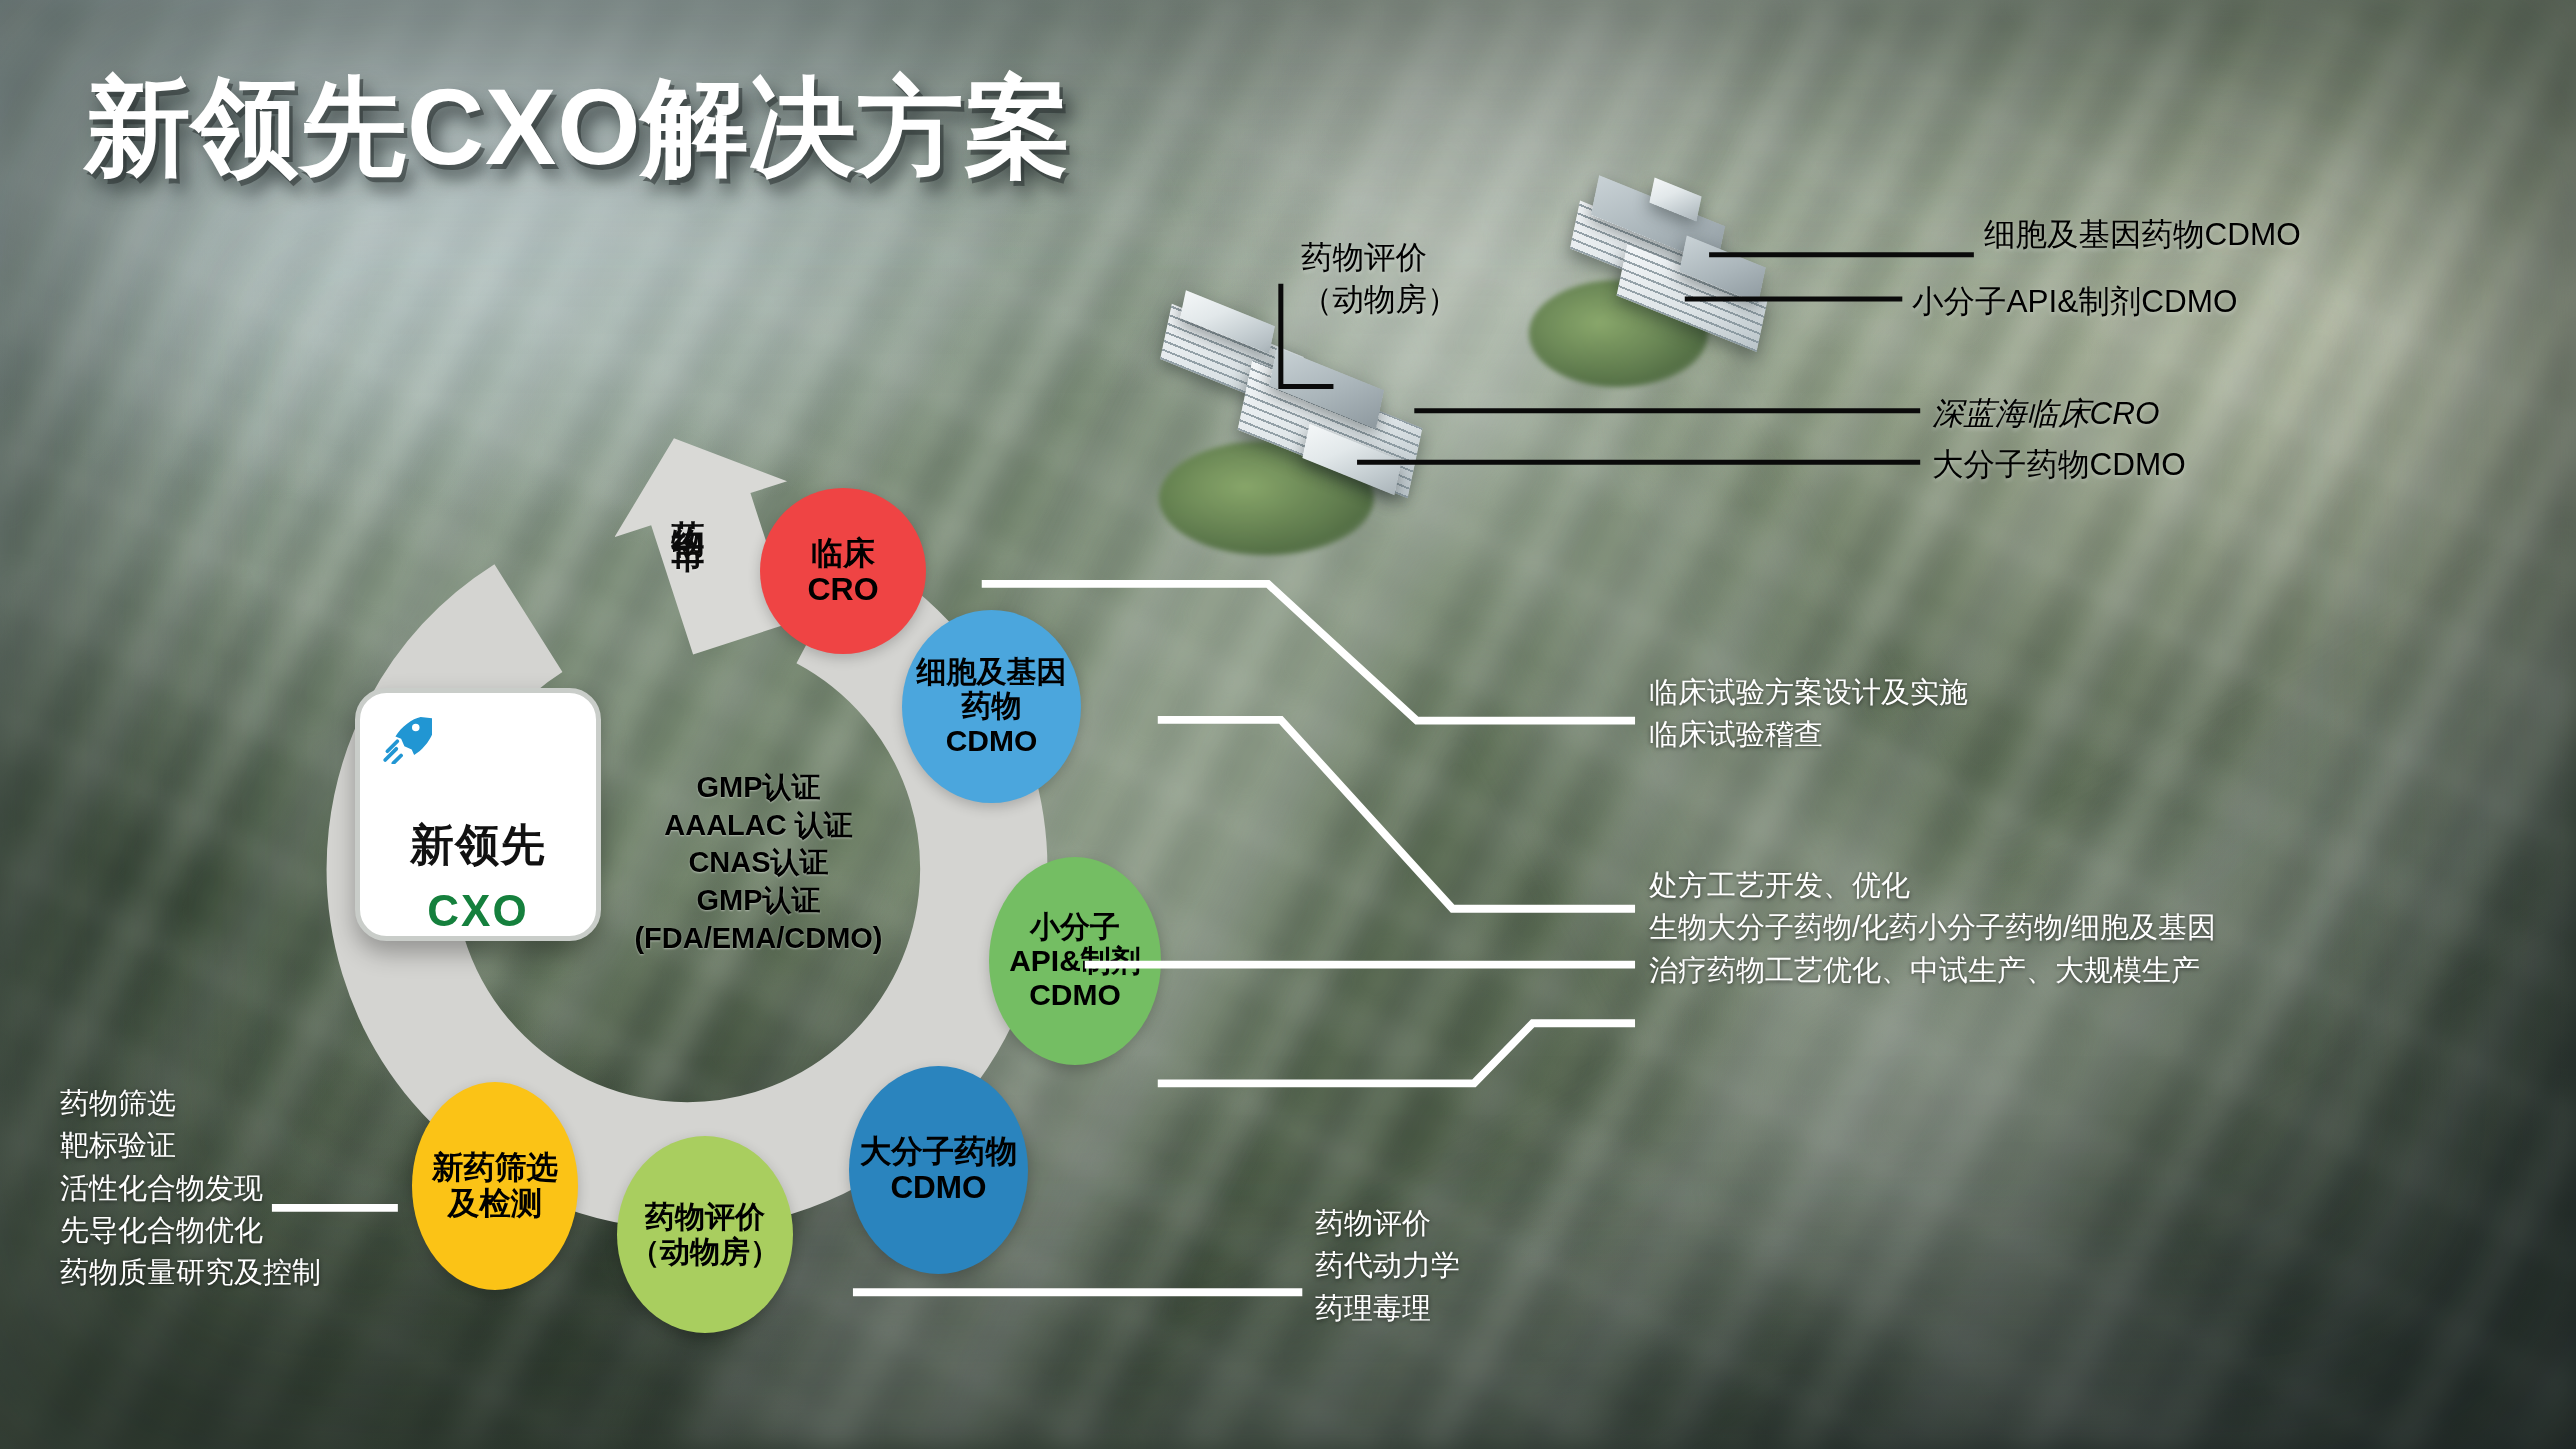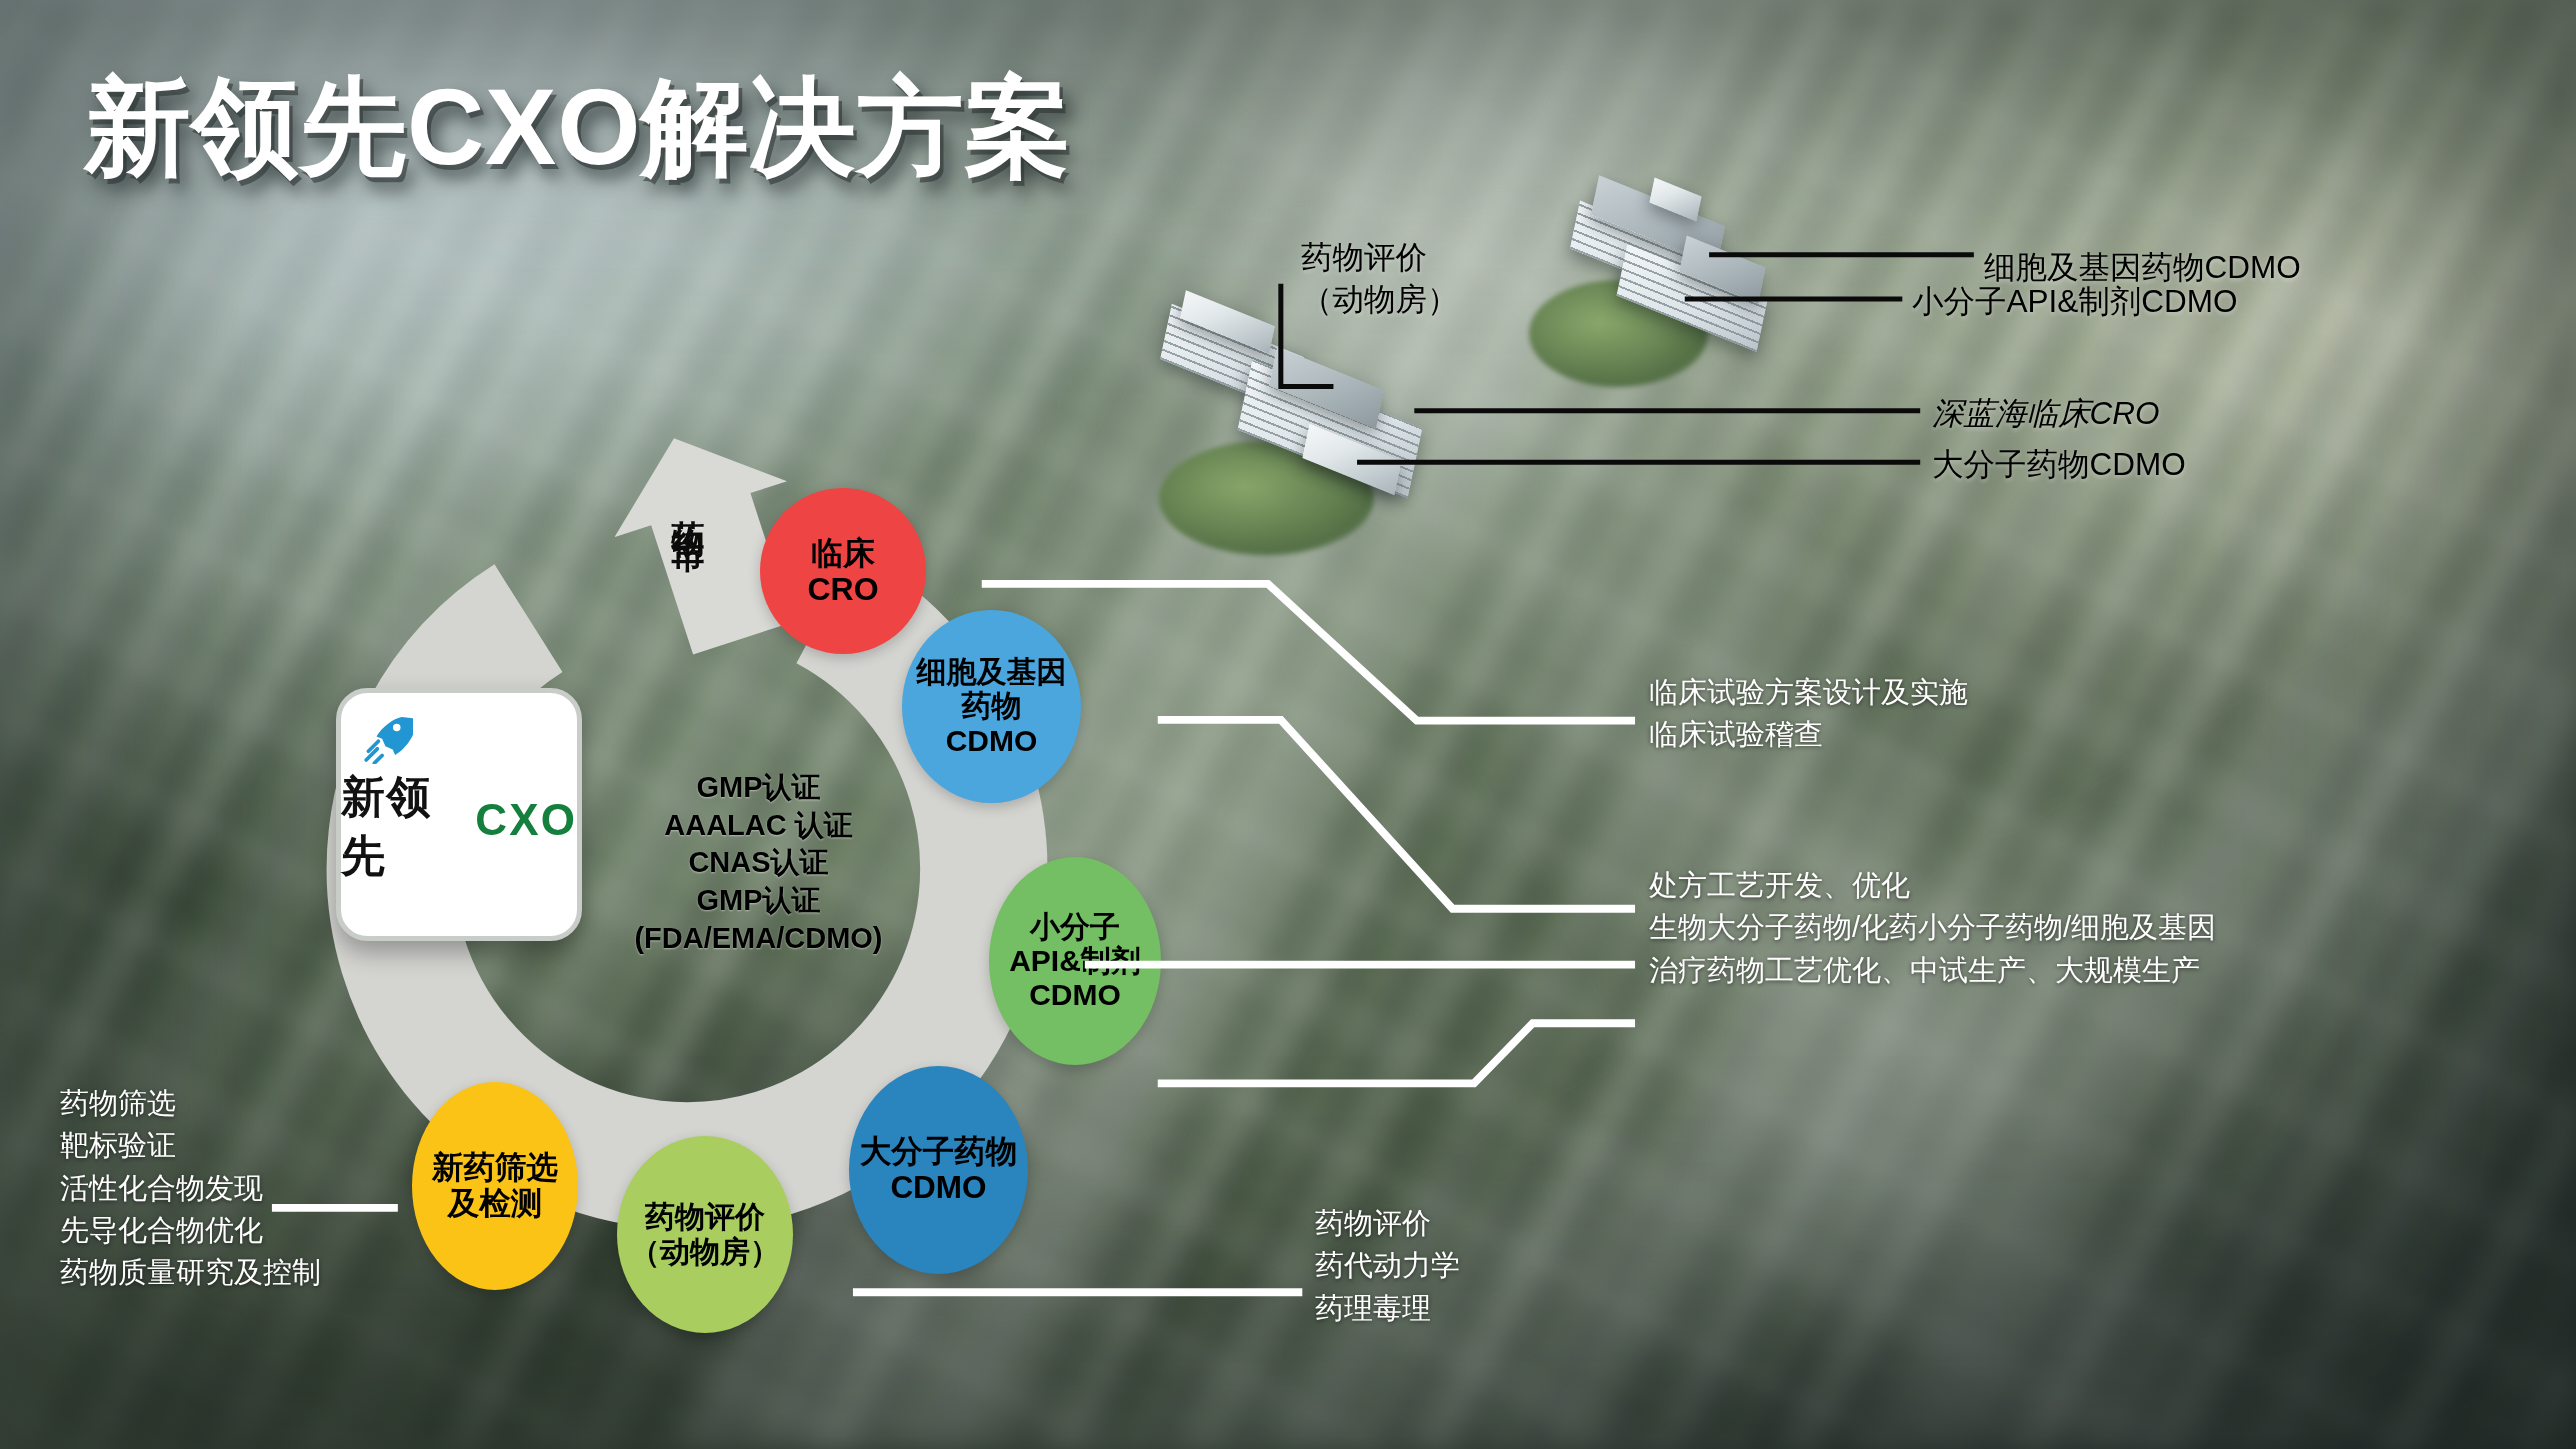--- a/index.html
+++ b/index.html
@@ -73,24 +73,24 @@
     background:radial-gradient(ellipse at 40% 40%, #87a766 0%, #4e6b3e 70%, rgba(78,107,62,0) 100%);
     filter:blur(2.9px);opacity:.9;border-radius:50%;
   }
 
   
   #ring-wrap{position:absolute;left:308px;top:429px;width:758px;height:880px;}
   #ring-wrap svg{position:absolute;inset:0;overflow:visible;}
 
   
   #cxo-card{
-    position:absolute;left:336px;top:688px;width:236px;height:243px;
+    position:absolute;left:355px;top:688px;width:236px;height:243px;
     background:#ffffff;border:5px solid #c9cdc9;border-radius:31.5px;
     box-shadow:0 11.4px 24px rgba(0,0,0,.30);
-    display:flex;align-items:center;justify-content:flex-end;
+    display:flex;flex-direction:column;align-items:center;justify-content:flex-end;
   }
   #cxo-card .rocket{position:absolute;left:20px;top:18.6px;width:52px;height:52px;}
   #cxo-card .l1{font-size:44px;font-weight:bold;color:#111;letter-spacing:1.4px;margin-top:24px;}
   #cxo-card .l2{font-size:44px;font-weight:bold;color:#15803d;letter-spacing:2.1px;margin-top:11.4px;}
 
   
   #certs{
     position:absolute;left:587px;top:769px;width:343px;
     text-align:center;color:#000;font-weight:bold;font-size:29px;line-height:1.30;
     text-shadow:0 1.4px 2.1px rgba(255,255,255,.45);
@@ -172,21 +172,21 @@
   <svg id="blines" width="2576" height="1449" style="position:absolute;inset:0;" viewBox="0 0 3600 2025">
     <g stroke="#0a0a0a" stroke-width="7" fill="none" stroke-linecap="square">
       <path d="M2392 356 L2755 356"></path>
       <path d="M2358 418 L2655 418"></path>
       <path d="M1980 574 L2680 574"></path>
       <path d="M1900 646 L2680 646"></path>
       <path d="M1790 400 L1790 540 L1860 540"></path>
     </g>
   </svg>
 
-  <div class="btext" style="left:1984px;top:245px;">细胞及基因药物CDMO</div>
+  <div class="btext" style="left:1984px;top:212px;">细胞及基因药物CDMO</div>
   <div class="btext" style="left:1912px;top:279px;">小分子API&amp;制剂CDMO</div>
   <div class="btext" style="left:1932px;top:391px;font-style:italic;">深蓝海临床CRO</div>
   <div class="btext" style="left:1932px;top:442px;">大分子药物CDMO</div>
 
   <div class="btext" style="left:1301px;top:236px;line-height:1.34;">
     <div>药物评价</div>
     <div>（动物房）</div>
   </div>
 
   <div id="ring-wrap">

